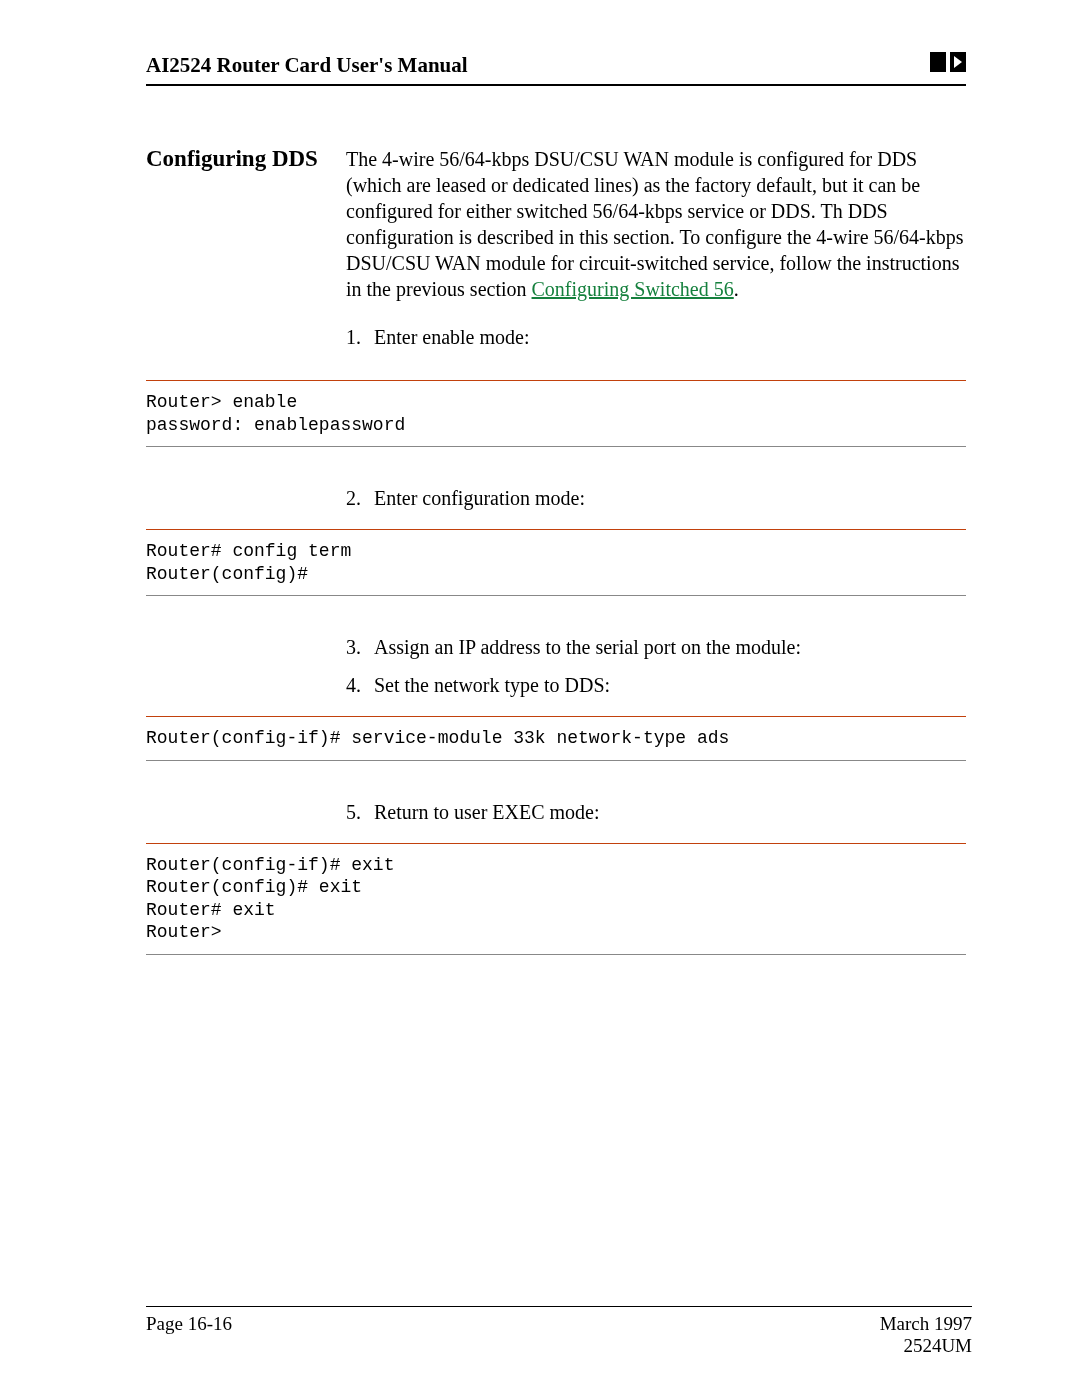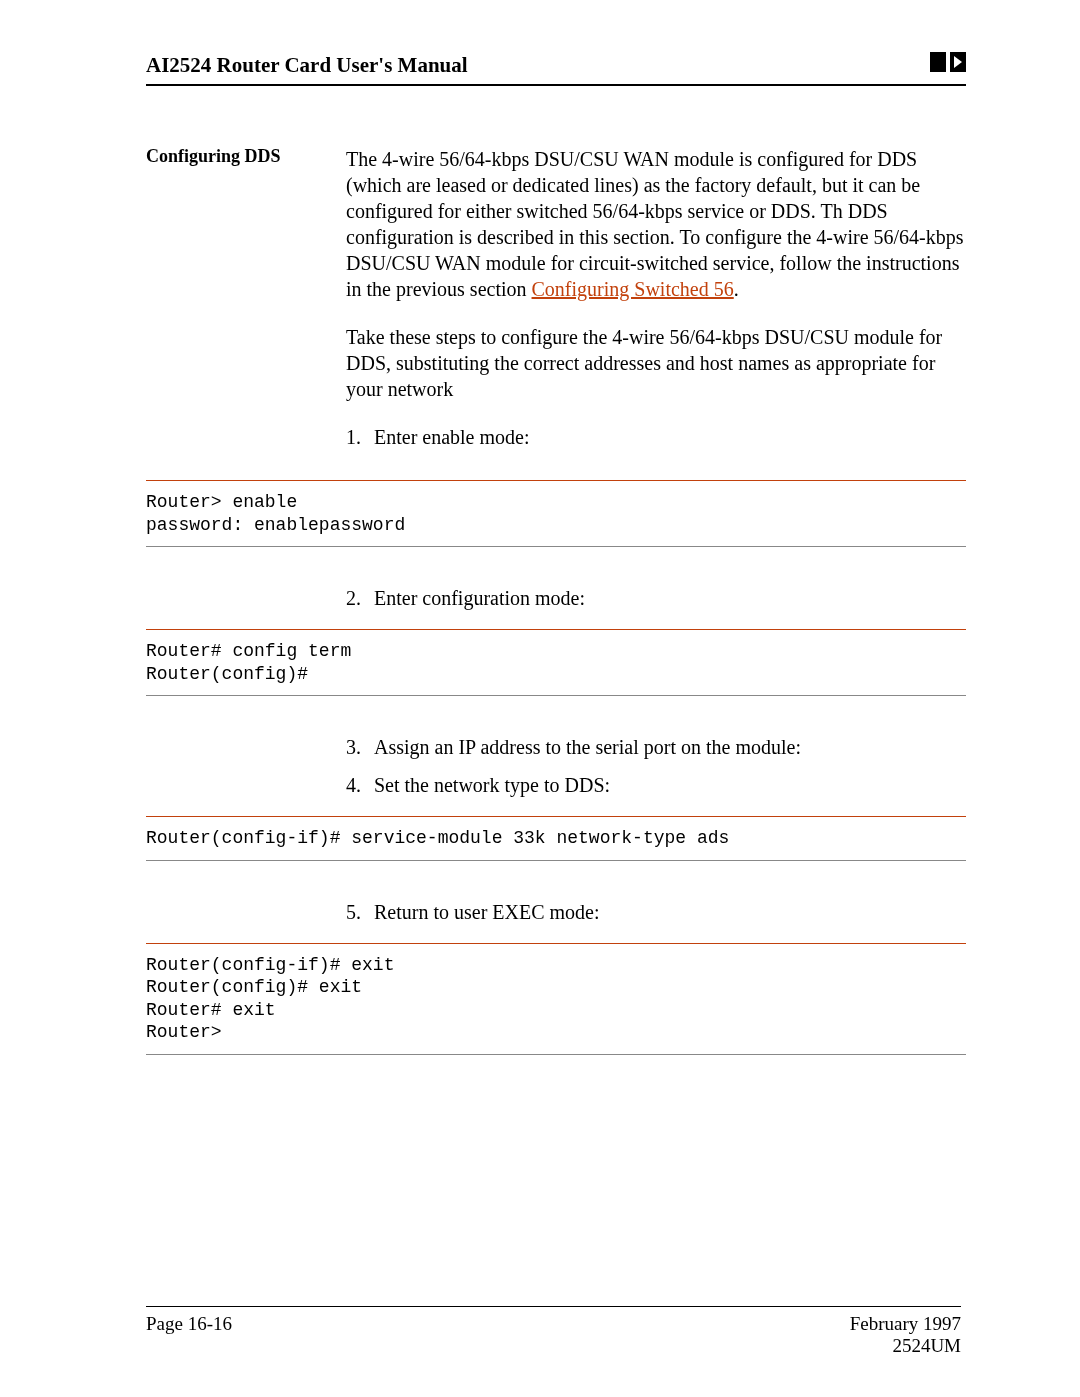--- a/index.html
+++ b/index.html
@@ -32,34 +32,34 @@
   .logo svg {
     width: 36px;
     height: 24px;
   }
   .section {
     display: flex;
     align-items: flex-start;
   }
   .section-title {
     font-weight: bold;
-    font-size: 18px;
+    font-size: 23px;
     width: 200px;
     flex-shrink: 0;
   }
   .body-col {
     flex: 1;
     font-size: 20px;
     line-height: 1.3;
   }
   .para {
     margin-bottom: 22px;
   }
   a.link {
-    color: #c2410c;
+    color: #15803d;
     text-decoration: underline;
   }
   .numitem {
     display: flex;
     margin-bottom: 12px;
   }
   .numitem .num {
     width: 28px;
     flex-shrink: 0;
   }
@@ -74,21 +74,21 @@
     line-height: 1.25;
   }
   .indent-body {
     margin-left: 200px;
     font-size: 20px;
     line-height: 1.3;
   }
   .footer {
     position: absolute;
     left: 130px;
-    right: 135px;
+    right: 124px;
     bottom: 40px;
     border-top: 1px solid #000;
     padding-top: 6px;
     display: flex;
     justify-content: space-between;
     font-size: 19px;
   }
   .footer-right {
     text-align: right;
   }
@@ -107,21 +107,20 @@
       </svg>
     </div>
   </div>
 
   <div class="section">
     <div class="section-title">Configuring DDS</div>
     <div class="body-col">
       <div class="para">
         <span>The 4-wire 56/64-kbps DSU/CSU WAN module is configured for DDS (which are leased or dedicated lines) as the factory default, but it can be configured for either switched 56/64-kbps service or DDS. Th DDS configuration is described in this section. To configure the 4-wire 56/64-kbps DSU/CSU WAN module for circuit-switched service, follow the instructions in the previous section </span><a href="#" class="link">Configuring Switched 56</a><span>.</span>
       </div>
-      <div class="para">Take these steps to configure the 4-wire 56/64-kbps DSU/CSU module for DDS, substituting the correct addresses and host names as appropriate for your network</div>
       <div class="numitem">
         <div class="num">1.</div>
         <div>Enter enable mode:</div>
       </div>
     </div>
   </div>
 
   <div class="code-block">Router&gt; enable
 password: enablepassword</div>
 
@@ -160,18 +159,18 @@
   </div>
 
   <div class="code-block" style="margin-bottom:0">Router(config-if)# exit
 Router(config)# exit
 Router# exit
 Router&gt;</div>
 
   <div class="footer">
     <div>Page 16-16</div>
     <div class="footer-right">
-      <div>February 1997</div>
+      <div>March 1997</div>
       <div>2524UM</div>
     </div>
   </div>
 
 </div>
 
 </body></html>

